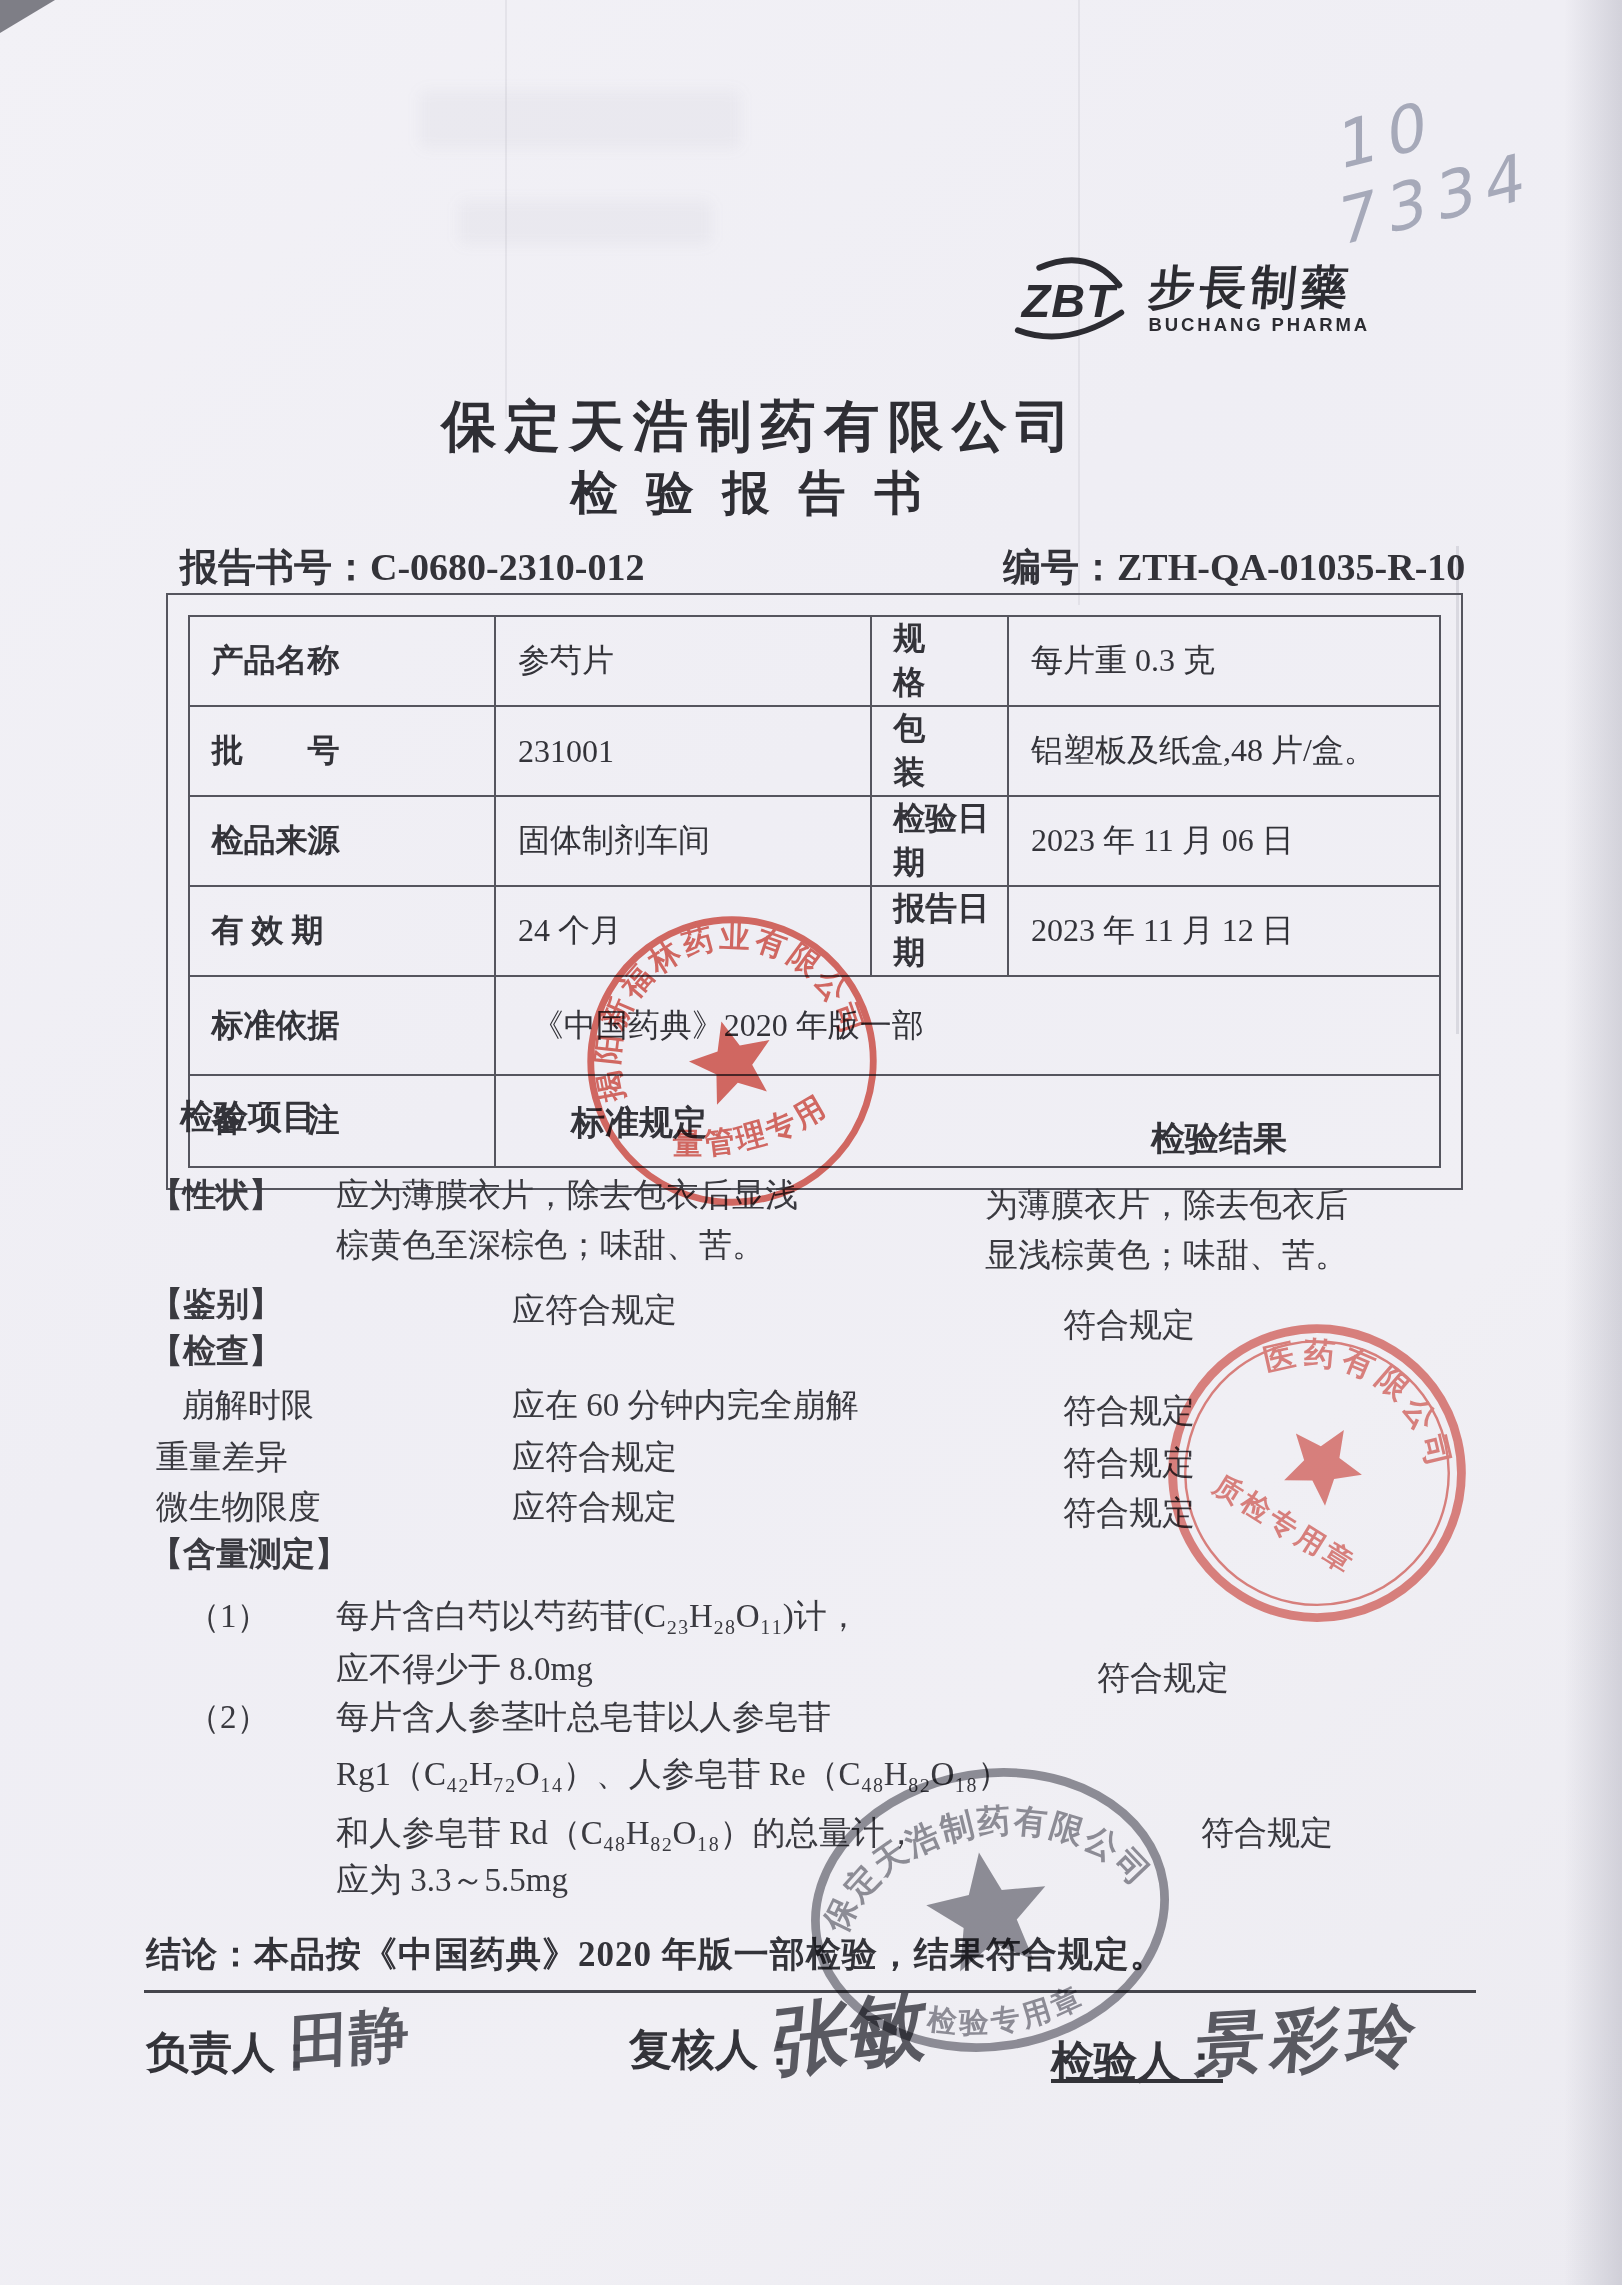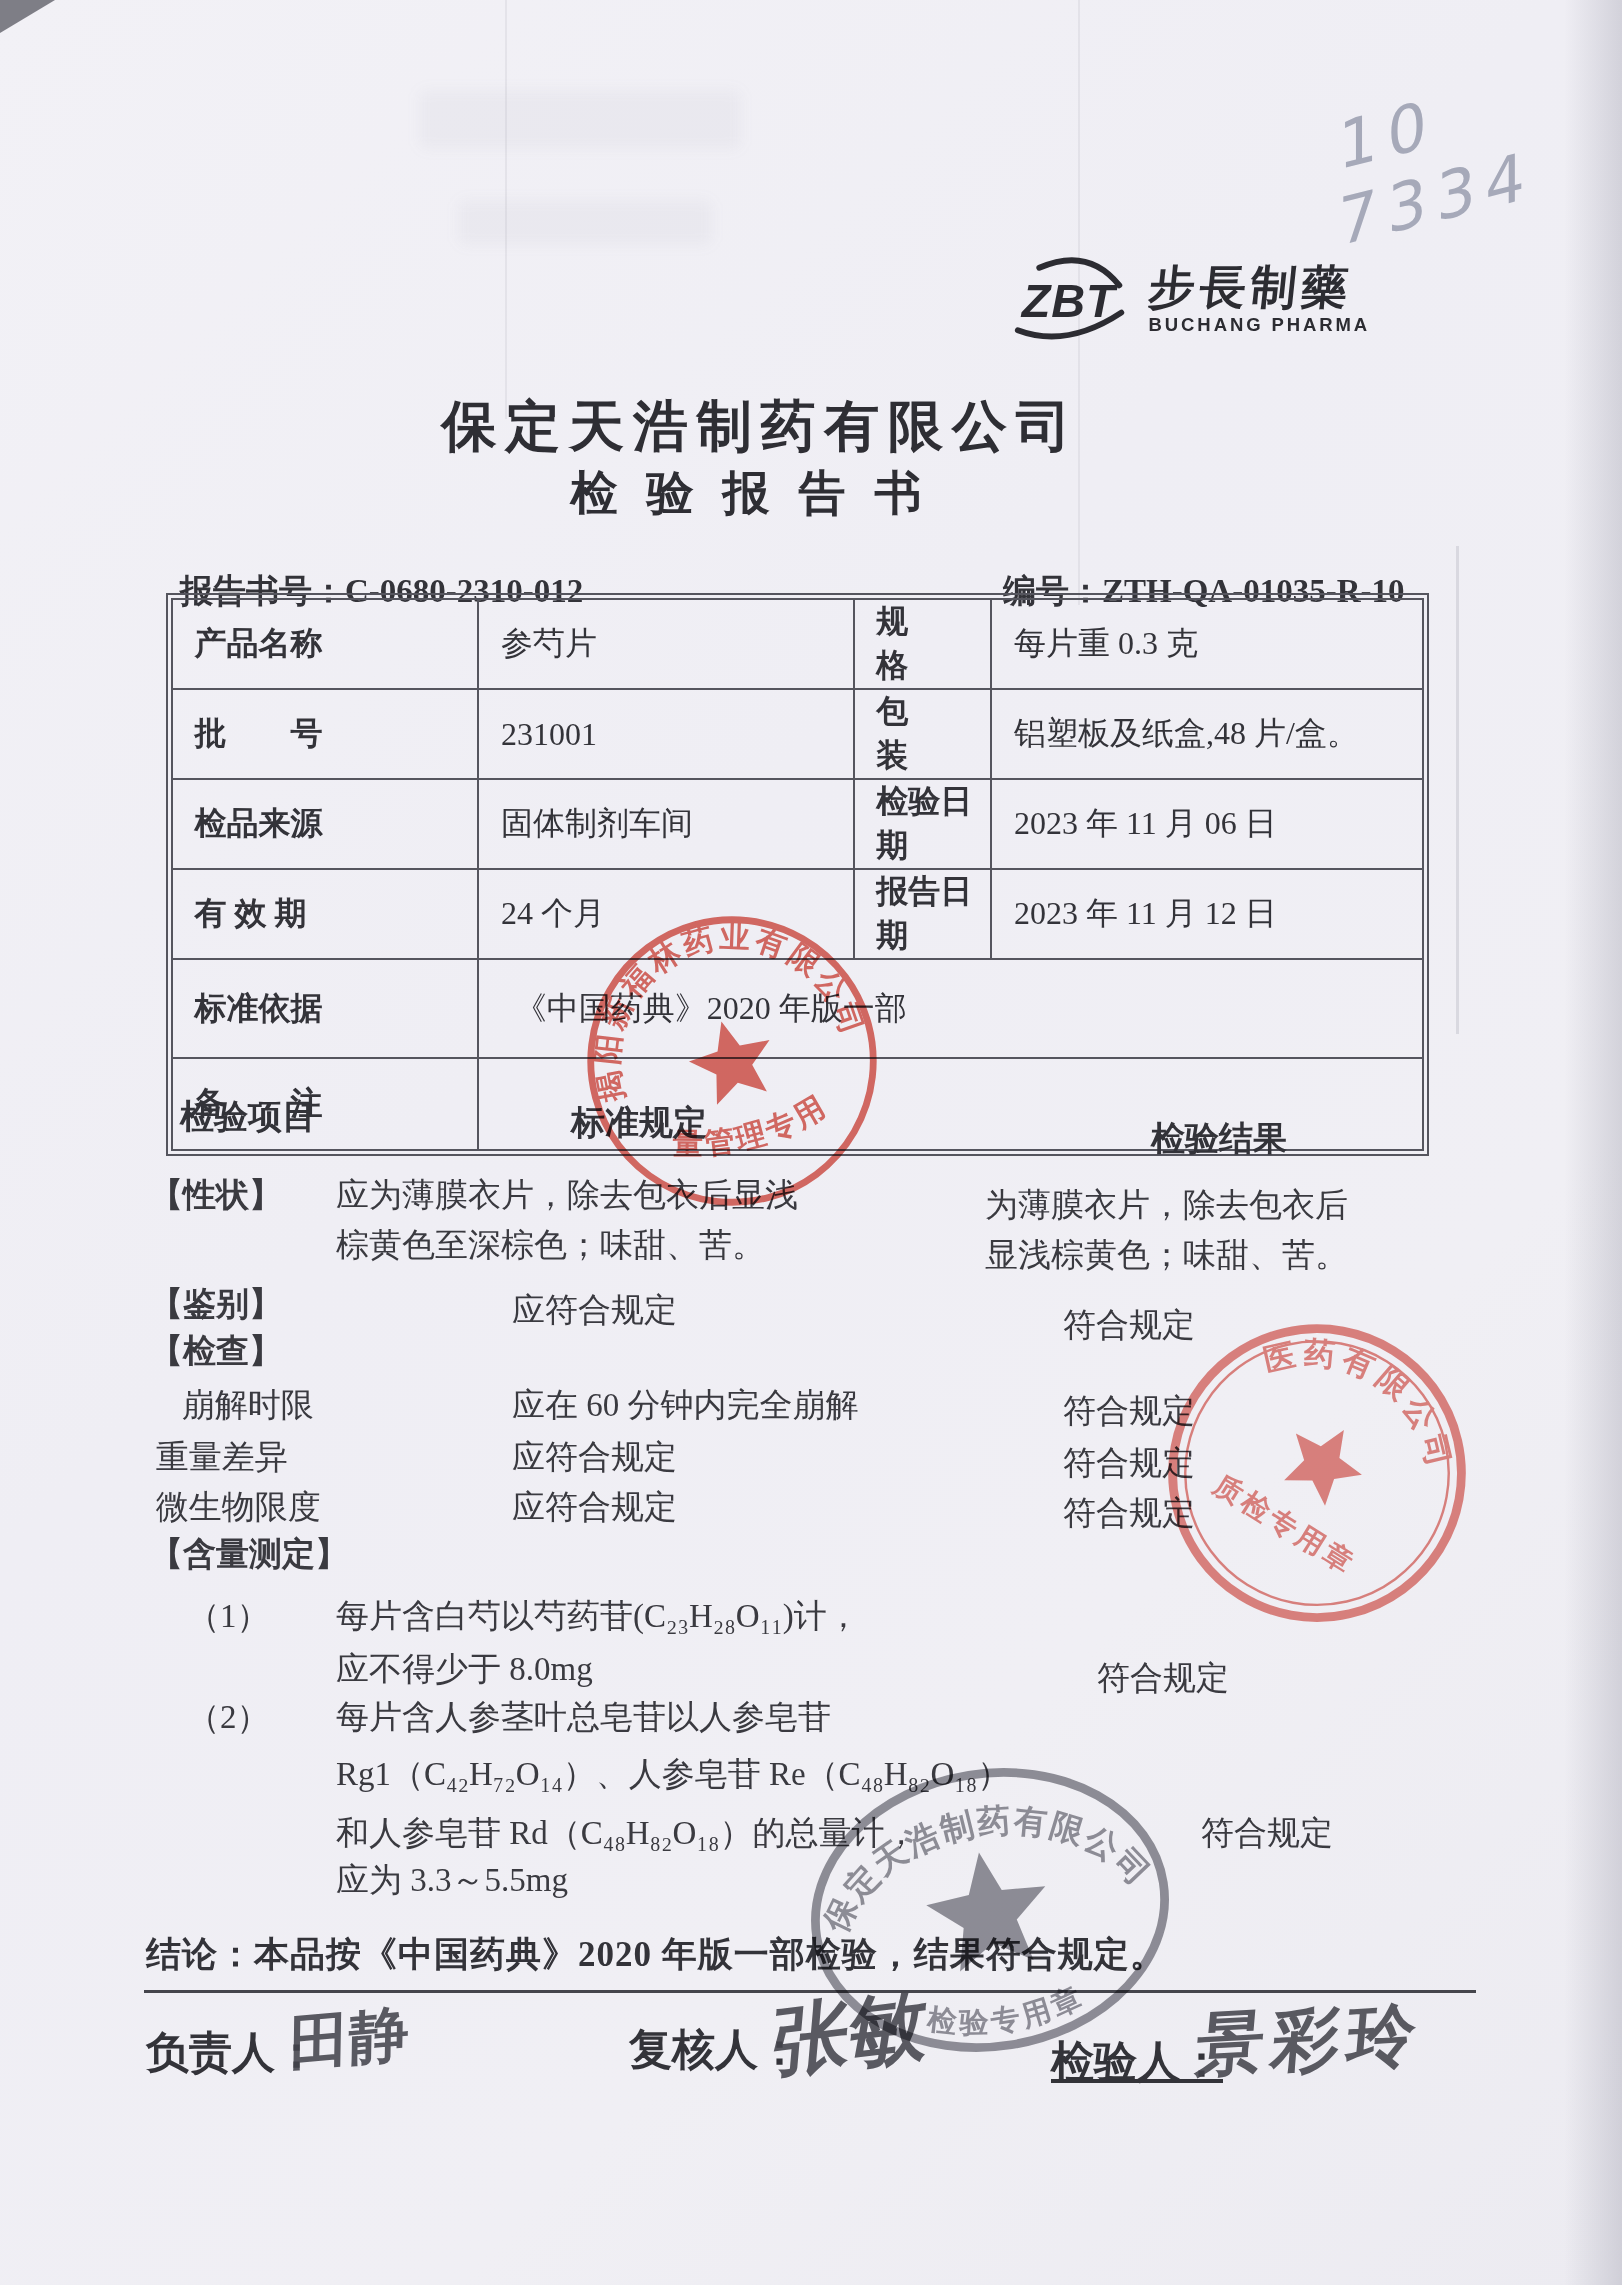--- a/index.html
+++ b/index.html
@@ -23,25 +23,25 @@
   }
 
   .logo{position:absolute;left:1010px;top:250px;display:flex;align-items:center;gap:15.6px;}
   .logo-brand{display:flex;flex-direction:column;line-height:1;}
   .brand-cn{font-family:"Liberation Sans","DejaVu Sans",sans-serif;font-size:46px;font-weight:900;color:#2c2c32;letter-spacing:4.9px;transform:skewX(-6deg);}
   .brand-en{font-family:"Liberation Sans","DejaVu Sans",sans-serif;font-size:18.5px;font-weight:800;color:#2c2c32;letter-spacing:2.9px;margin-top:5.9px;}
 
   .company-title{position:absolute;left:0;top:390px;width:1521px;text-align:center;font-size:55px;font-weight:900;letter-spacing:8.8px;color:#2e2e34;}
   .report-title{position:absolute;left:0;top:462px;width:1521px;text-align:center;font-size:47px;font-weight:700;letter-spacing:29px;color:#2e2e34;}
 
-  .num-line{position:absolute;top:542px;font-size:33px;font-weight:600;color:#333339;margin-top:27px;}
+  .num-line{position:absolute;top:542px;font-size:38px;font-weight:600;color:#333339;}
   .num-left{left:180px;}
   .num-right{left:1003px;}
 
-  .info-wrap{position:absolute;left:166px;top:593px;width:1253px;border:2px solid #55555e;padding:3px;background:transparent;}
+  .info-wrap{position:absolute;left:166px;top:593px;width:1253px;border:2px solid #55555e;padding:20px;background:transparent;}
   table.info{border-collapse:collapse;width:100%;table-layout:fixed;}
   table.info td{border:2.4px solid #55555e;font-size:32px;color:#333339;padding:0 0 0 21.5px;vertical-align:middle;}
   table.info tr.r td{height:85px;}
   table.info tr.rf td{height:97px;}
   table.info tr.rb td{height:90px;}
   td.lab{font-weight:600;}
 
   .res-head{position:absolute;font-size:34px;font-weight:600;color:#333339;}
 
   .results{position:absolute;left:146px;top:1161px;width:1336px;height:751px;font-size:33px;color:#3a3a40;}

